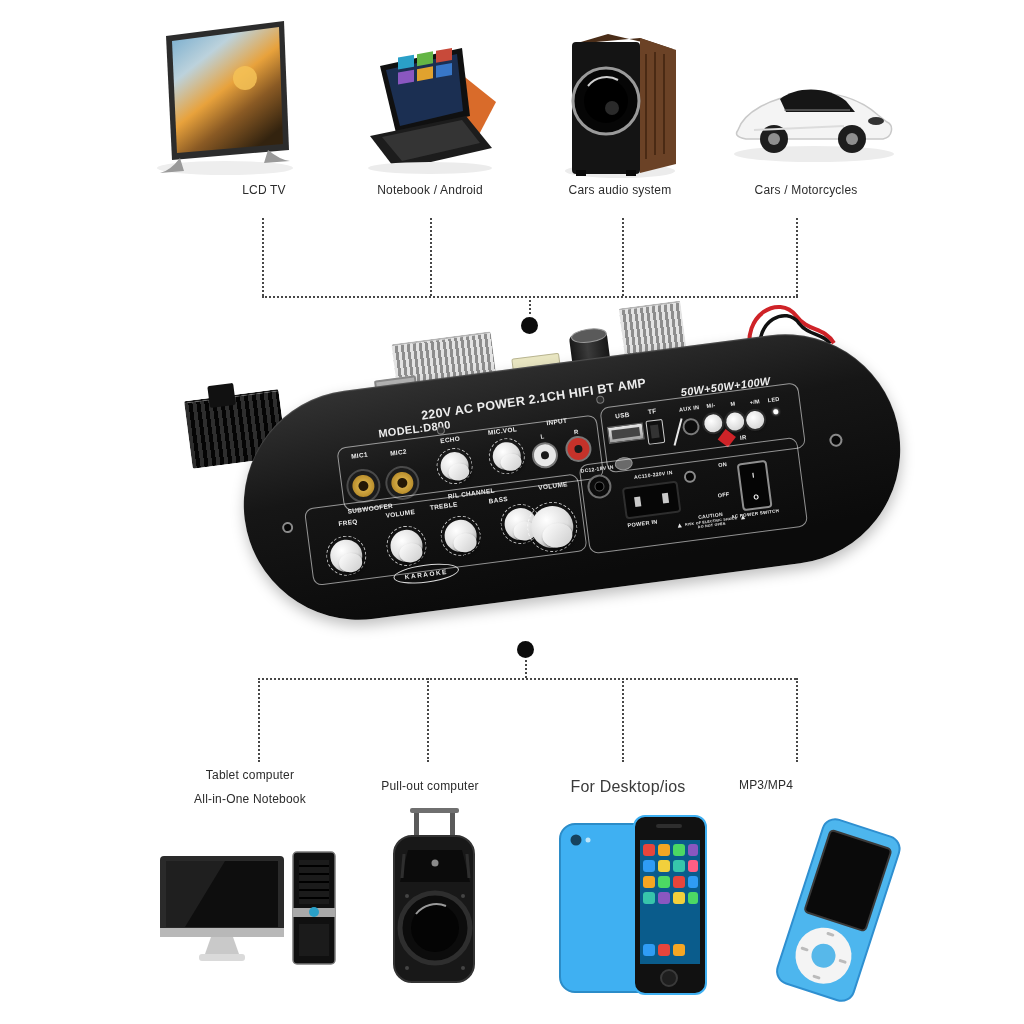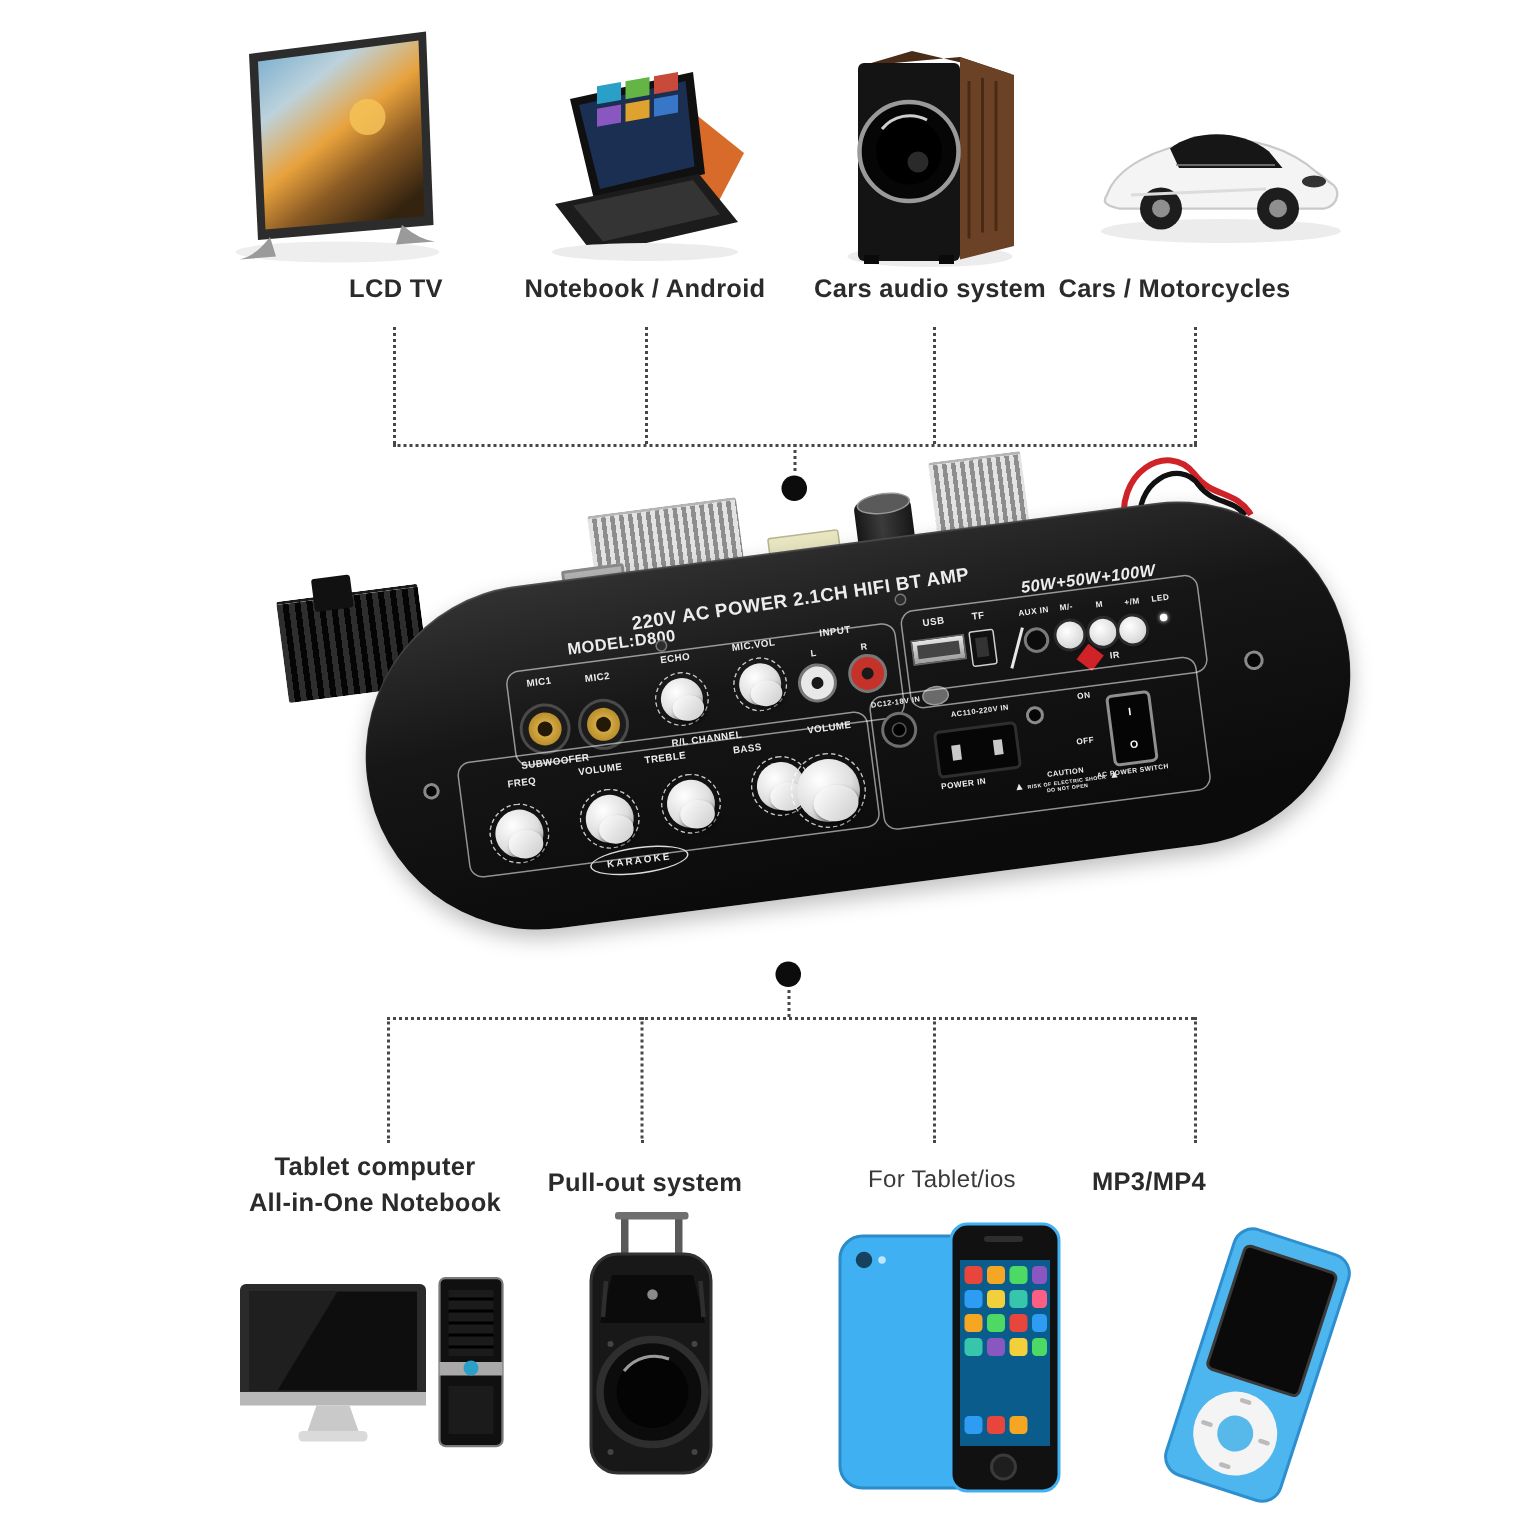--- a/index.html
+++ b/index.html
@@ -1,18 +1,18 @@
 <!DOCTYPE html>
 <html><head>
 <meta charset="utf-8">
 <style>
   html,body{margin:0;padding:0;background:#fff;}
   #stage{position:relative;width:1024px;height:1024px;background:#ffffff;overflow:hidden;
          font-family:"Liberation Sans",sans-serif;}
-  .dev-label{position:absolute;transform:translateX(-50%);font-weight:bold;font-size:17px;
+  .dev-label{position:absolute;transform:translateX(-50%);font-weight:normal;font-size:12px;
              color:#2b2b2b;white-space:nowrap;letter-spacing:.2px;}
   .dev-label.light{font-weight:normal;font-size:16px;color:#3a3a3a;}
   .vline{position:absolute;border-left:2px dotted #474747;width:0;}
   .hline{position:absolute;border-top:2px dotted #474747;height:0;}
   .dot{position:absolute;width:17px;height:17px;border-radius:50%;background:#0c0c0c;}
   
   #board-wrap{position:absolute;left:242px;top:362px;width:660px;height:230px;
               transform:rotate(-7.4deg);}
   .greeble{position:absolute;z-index:0;}
   .fins-silver{background:repeating-linear-gradient(90deg,#e3e3e3 0 3px,#8d8d8d 3px 6px);
@@ -100,21 +100,21 @@
       <circle cx="50" cy="73" r="6" fill="#8f8f8f"></circle>
     <circle cx="128" cy="73" r="14" fill="#1d1d1d"></circle>
       <circle cx="128" cy="73" r="6" fill="#8f8f8f"></circle>
     <ellipse cx="152" cy="55" rx="8" ry="4" fill="#333"></ellipse>
     <path d="M30,64 L120,60" stroke="#dcdcdc" stroke-width="2" fill="none"></path>
   </svg>
 
   <div class="dev-label" style="left:264px;top:183px">LCD TV</div>
   <div class="dev-label" style="left:430px;top:183px">Notebook / Android</div>
   <div class="dev-label" style="left:620px;top:183px">Cars audio system</div>
-  <div class="dev-label" style="left:783px;top:183px">Cars / Motorcycles</div>
+  <div class="dev-label" style="left:806px;top:183px">Cars / Motorcycles</div>
 
   <div class="vline" style="left:262px;top:218px;height:78px"></div>
   <div class="vline" style="left:430px;top:218px;height:78px"></div>
   <div class="vline" style="left:622px;top:218px;height:78px"></div>
   <div class="vline" style="left:796px;top:218px;height:78px"></div>
   <div class="hline" style="left:262px;top:296px;width:536px"></div>
   <div class="vline" style="left:529px;top:296px;height:18px"></div>
   <div class="dot" style="left:521px;top:317px"></div>
 
   <div id="board-wrap">
@@ -263,22 +263,22 @@
   <div class="dot" style="left:517px;top:641px"></div>
   <div class="vline" style="left:525px;top:660px;height:18px"></div>
   <div class="hline" style="left:258px;top:678px;width:538px"></div>
   <div class="vline" style="left:258px;top:678px;height:84px"></div>
   <div class="vline" style="left:427px;top:678px;height:84px"></div>
   <div class="vline" style="left:622px;top:678px;height:84px"></div>
   <div class="vline" style="left:796px;top:678px;height:84px"></div>
 
   <div class="dev-label" style="left:250px;top:768px">Tablet computer</div>
   <div class="dev-label" style="left:250px;top:792px">All-in-One Notebook</div>
-  <div class="dev-label" style="left:430px;top:779px">Pull-out system</div>
-  <div class="dev-label light" style="left:628px;top:778px">For Tablet/ios</div>
+  <div class="dev-label" style="left:430px;top:779px">Pull-out computer</div>
+  <div class="dev-label light" style="left:628px;top:778px">For Desktop/ios</div>
   <div class="dev-label" style="left:766px;top:778px">MP3/MP4</div>
 
   <svg style="position:absolute;left:155px;top:848px" width="185" height="125" viewBox="0 0 185 125">
     <rect x="5" y="8" width="124" height="80" rx="4" fill="#2a2a2a"></rect>
     <rect x="11" y="13" width="112" height="66" fill="#0e0e0e"></rect>
     <polygon points="11,13 70,13 30,79 11,79" fill="#1f1f1f"></polygon>
     <rect x="5" y="80" width="124" height="9" fill="#b8b8b8"></rect>
     <polygon points="56,89 78,89 84,106 50,106" fill="#c9c9c9"></polygon>
     <rect x="44" y="106" width="46" height="7" rx="3" fill="#dadada"></rect>
     <rect x="138" y="4" width="42" height="112" rx="4" fill="#101010" stroke="#7a7a7a" stroke-width="1.5"></rect>

